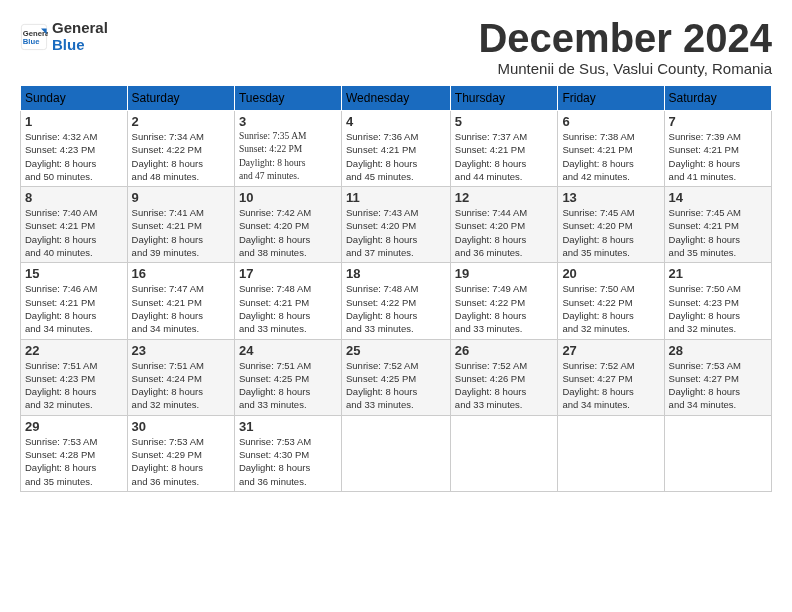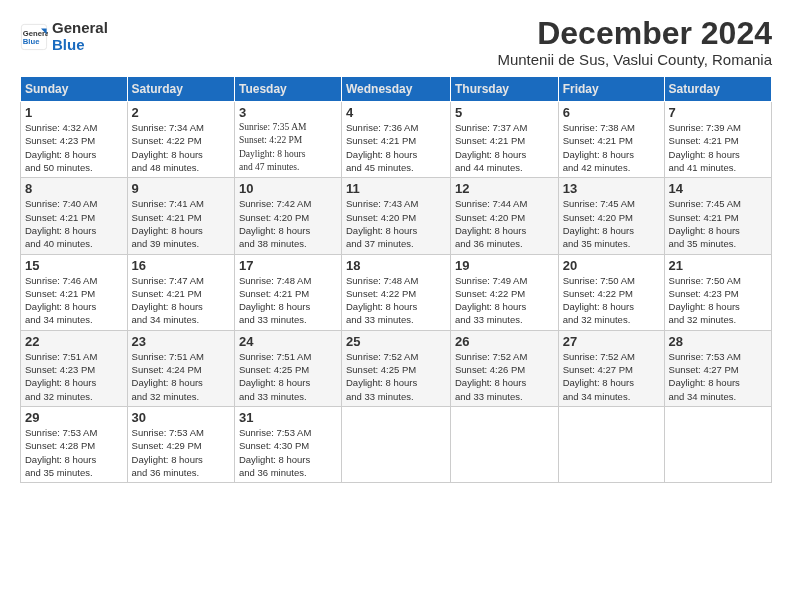--- a/index.html
+++ b/index.html
@@ -38,42 +38,42 @@
       color: #1a6bbf;
     }
     .logo-icon {
       width: 28px;
       height: 28px;
     }
     .title-block {
       text-align: right;
     }
     .main-title {
-      font-size: 32px;
+      font-size: 40px;
       font-weight: bold;
       color: #333;
       line-height: 1.1;
     }
     .subtitle {
       font-size: 15px;
       color: #333;
       font-weight: normal;
     }
     .calendar {
       width: 100%;
       border-collapse: collapse;
       font-size: 10px;
     }
     .calendar thead tr th {
       background: #1a6bbf;
-      color: #e5e5e5;
+      color: #000000;
       padding: 5px 4px;
       text-align: left;
       font-size: 12px;
-      font-weight: bold;
+      font-weight: normal;
       border: 1px solid #fff;
     }
     .calendar tbody tr td {
       border: 1px solid #ccc;
       vertical-align: top;
       padding: 3px 4px;
       width: 113px;
       min-height: 70px;
       background: #fff;
     }

